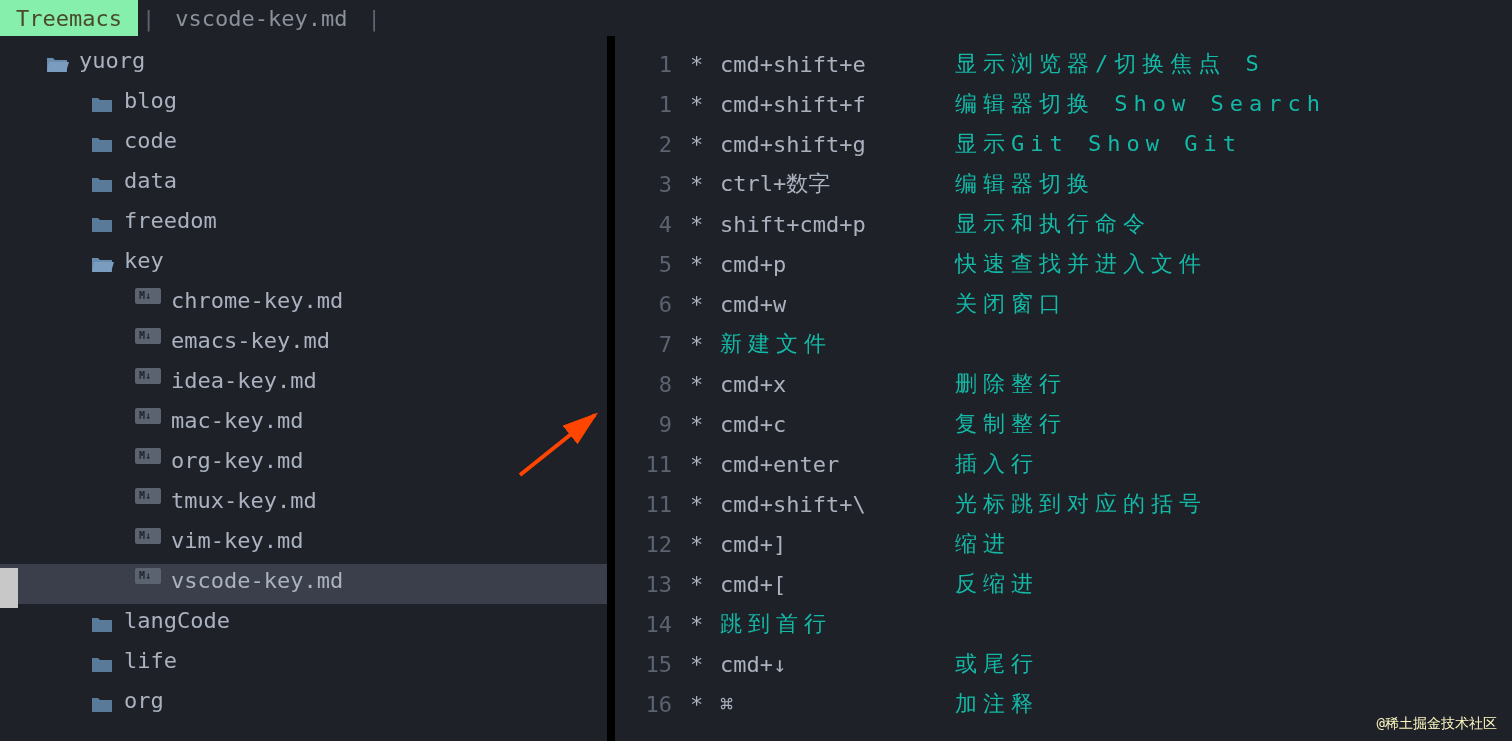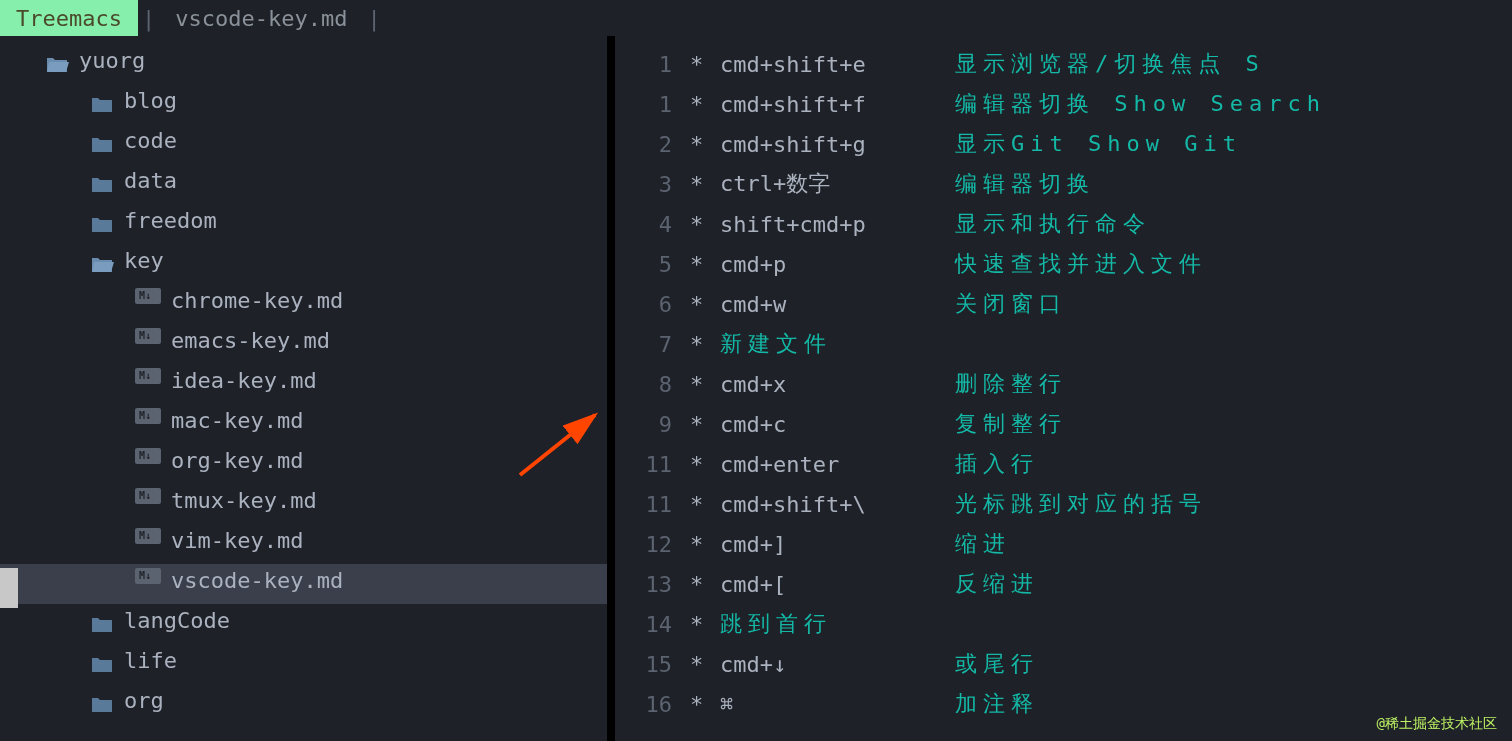--- a/index.html
+++ b/index.html
@@ -132,21 +132,21 @@
     .arrow {
       position: absolute;
       left: 510px;
       top: 405px;
       pointer-events: none;
     }
     .watermark {
       position: absolute;
       right: 15px;
       bottom: 8px;
-      color: #bef264;
+      color: #fef9c3;
       font-size: 14px;
     }
   </style>
 </head>
 <body>
 
 <div class="tabs">
   <div class="tab active">Treemacs</div>
   <div class="tab-separator">|</div>
   <div class="tab">vscode-key.md</div>

